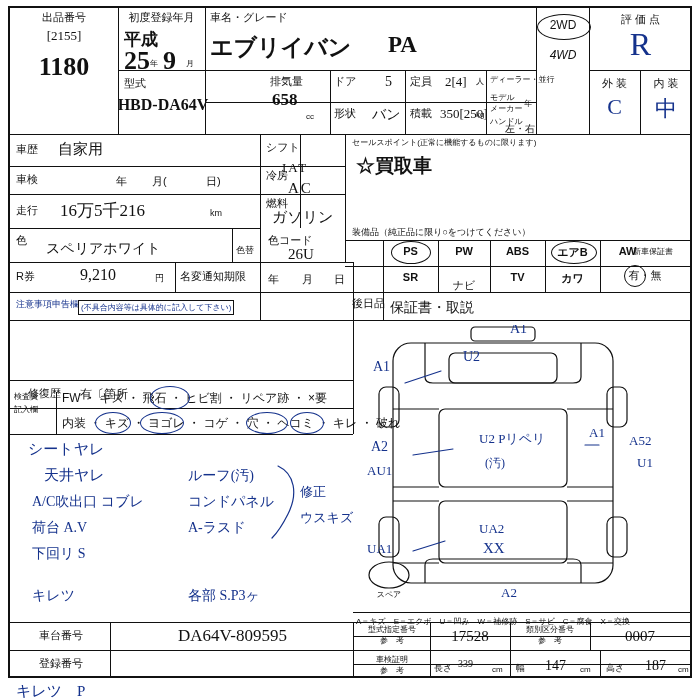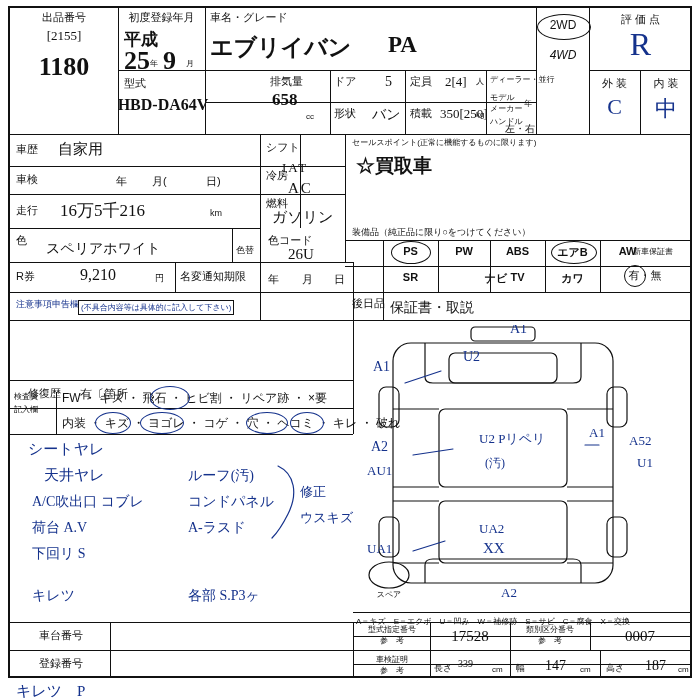--- a/index.html
+++ b/index.html
@@ -190,21 +190,21 @@
   <div class="lineV" style="left:600px;top:240px;height:52px;"></div>
   <div class="lineV" style="left:383px;top:292px;height:28px;"></div>
 
   <div class="t lbl9" style="left:352px;top:226px;">装備品（純正品に限り○をつけてください）</div>
   <div class="t lbl ctr" style="left:383px;top:245px;width:55px;font-weight:bold;">PS</div>
   <div class="t lbl ctr" style="left:438px;top:245px;width:52px;font-weight:bold;">PW</div>
   <div class="t lbl ctr" style="left:490px;top:245px;width:55px;font-weight:bold;">ABS</div>
   <div class="t lbl ctr" style="left:545px;top:245px;width:55px;font-weight:bold;">エアB</div>
   <div class="t lbl ctr" style="left:600px;top:245px;width:55px;font-weight:bold;">AW</div>
   <div class="t lbl ctr" style="left:383px;top:271px;width:55px;font-weight:bold;">SR</div>
-  <div class="t lbl ctr" style="left:438px;top:271px;width:52px;font-weight:bold;margin-left:32px;">ナビ</div>
+  <div class="t lbl ctr" style="left:438px;top:278px;width:52px;font-weight:normal;">ナビ</div>
   <div class="t lbl ctr" style="left:490px;top:271px;width:55px;font-weight:bold;">TV</div>
   <div class="t lbl ctr" style="left:545px;top:271px;width:55px;font-weight:bold;">カワ</div>
   <div class="ringk" style="left:391px;top:241px;width:38px;height:21px;"></div>
   <div class="ringk" style="left:551px;top:241px;width:44px;height:21px;"></div>
 
   <div class="t lbl8 ctr" style="left:600px;top:246px;width:106px;">新車保証書</div>
   <div class="t lbl ctr" style="left:600px;top:268px;width:90px;">有・無</div>
   <div class="ringk" style="left:624px;top:265px;width:20px;height:20px;"></div>
 
   <div class="t lbl" style="left:352px;top:296px;font-size:11px;">後日品</div>
@@ -262,20 +262,21 @@
   <div class="lineH" style="left:353px;top:664px;width:339px;"></div>
   <div class="lineV" style="left:110px;top:622px;height:56px;"></div>
   <div class="lineV" style="left:353px;top:622px;height:56px;"></div>
   <div class="lineV" style="left:430px;top:622px;height:56px;"></div>
   <div class="lineV" style="left:510px;top:622px;height:28px;"></div>
   <div class="lineV" style="left:590px;top:622px;height:28px;"></div>
   <div class="lineV" style="left:510px;top:650px;height:28px;"></div>
   <div class="lineV" style="left:600px;top:650px;height:28px;"></div>
 
   <div class="t lbl ctr" style="left:16px;top:628px;width:90px;">車台番号</div>
+  <div class="t val ctr" style="left:115px;top:626px;width:235px;font-size:17px;">DA64V-809595</div>
   <div class="t lbl ctr" style="left:16px;top:656px;width:90px;">登録番号</div>
   <div class="t val ctr" style="left:115px;top:656px;width:235px;font-size:15px;"></div>
 
   <div class="t lbl8 ctr" style="left:356px;top:624px;width:72px;line-height:11px;">型式指定番号<br>参　考</div>
   <div class="t val ctr" style="left:432px;top:628px;width:76px;font-size:15px;">17528</div>
   <div class="t lbl8 ctr" style="left:512px;top:624px;width:76px;line-height:11px;">類別区分番号<br>参　考</div>
   <div class="t val ctr" style="left:592px;top:628px;width:96px;font-size:15px;">0007</div>
 
   <div class="t lbl8 ctr" style="left:356px;top:654px;width:72px;line-height:11px;">車検証明<br>参　考</div>
   <div class="t lbl9" style="left:434px;top:662px;">長さ</div>

